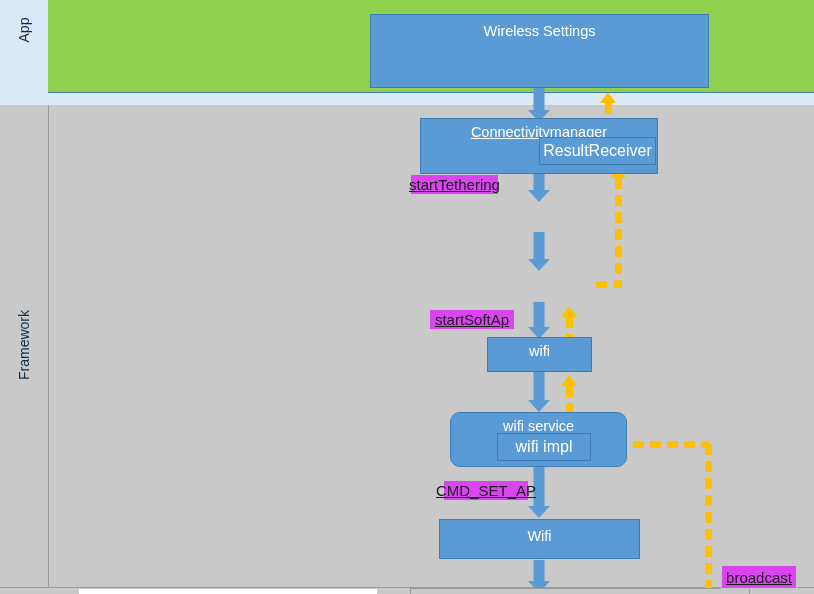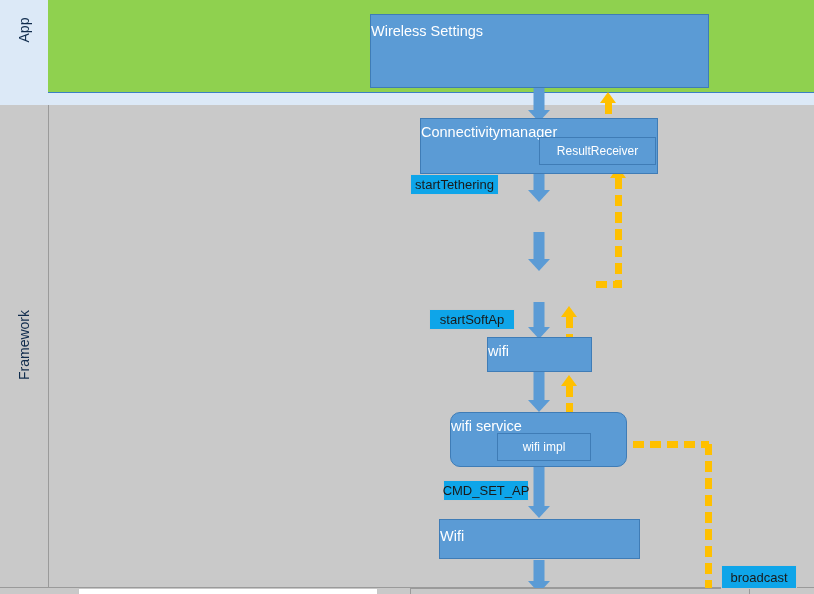--- a/index.html
+++ b/index.html
@@ -29,48 +29,48 @@
   .lane-label.app{left:-7px;top:22px;width:62px;text-align:center;transform:rotate(-90deg);}
   .lane-label.fw{left:-20px;top:337px;width:88px;text-align:center;transform:rotate(-90deg);}
 
   
   .node{
     position:absolute;
     background:#5b9bd5;
     border:1px solid #3f7cb6;
     color:#ffffff;
     box-sizing:border-box;
-    text-align:left;
+    text-align:center;
     font-size:14.5px;
     line-height:1.1;
     padding-top:6px;
   }
   .node.tall{padding-top:9px;}
   .subnode{
     position:absolute;
     background:#5b9bd5;
     border:1px solid #3f7cb6;
     color:#ffffff;
     box-sizing:border-box;
     text-align:center;
-    font-size:12px;
+    font-size:16px;
     line-height:26px;
   }
 
   
   .note{
     position:absolute;
-    background:#0ea5e9;
+    background:#d946ef;
     border:1px solid #c7c7c7;
     color:#1a1a1a;
     box-sizing:border-box;
-    font-size:13px;
+    font-size:15px;
     text-align:center;
     line-height:1;
-    display:flex;align-items:center;justify-content:center;
+    display:flex;align-items:center;justify-content:center;text-decoration:underline;
   }
 
   
   .sarrow{position:absolute;}
   .sarrow .shaft{position:absolute;left:50%;transform:translateX(-50%);width:11px;background:#5b9bd5;top:0;}
   .sarrow .head{
     position:absolute;left:50%;transform:translateX(-50%);
     width:0;height:0;border-left:11px solid transparent;border-right:11px solid transparent;
     border-top:12px solid #5b9bd5;
   }
@@ -153,21 +153,21 @@
 
   <div class="sarrow" style="left:527px;top:560px;width:24px;height:34px;">
     <div class="shaft" style="height:22px;"></div>
     <div class="head" style="top:21px;"></div>
   </div>
 
   <div class="node tall" style="left:370px;top:14px;width:339px;height:74px;">
     <span>Wireless Settings</span>
   </div>
 
-  <div class="node" style="left:420px;top:118px;width:238px;height:56px;">
+  <div class="node" style="left:420px;top:118px;width:238px;height:56px;text-decoration:underline;">
     <span>Connectivitymanager</span>
   </div>
 
   <div class="subnode" style="left:539px;top:137px;width:117px;height:28px;">
     <span>ResultReceiver</span>
   </div>
 
 
 
   <div class="node" style="left:487px;top:337px;width:105px;height:35px;">

